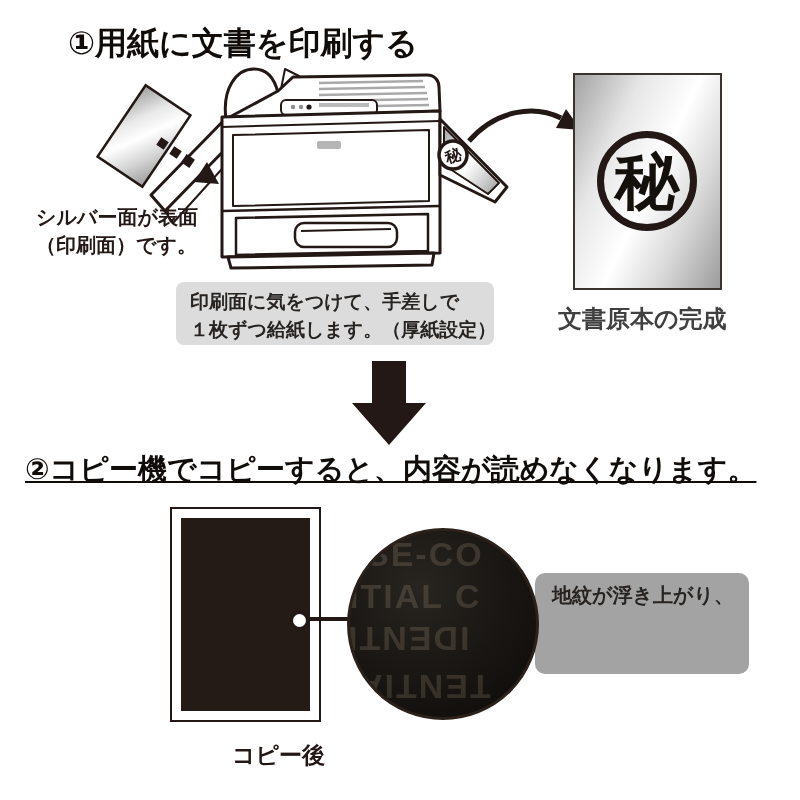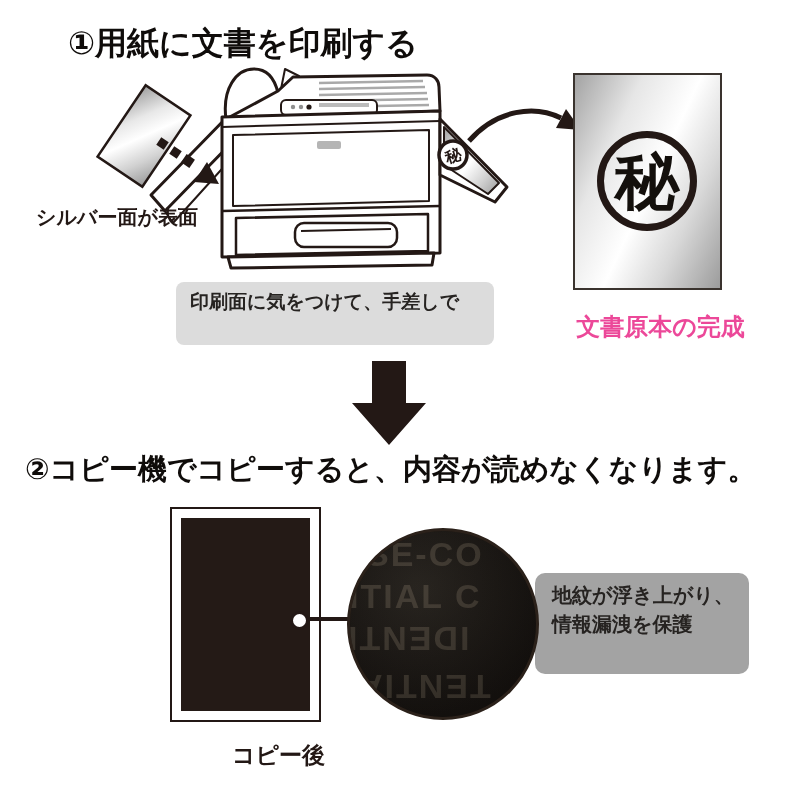--- a/index.html
+++ b/index.html
@@ -1,31 +1,31 @@
 <!DOCTYPE html>
 <html><head>
 <meta charset="utf-8">
 <style>
   html,body{margin:0;padding:0;background:#fff;}
   body{width:800px;height:800px;position:relative;overflow:hidden;
        font-family:"Liberation Sans","DejaVu Sans",sans-serif;color:#231815;}
   .abs{position:absolute;}
   .heading{font-weight:bold;color:#0f0c0a;white-space:nowrap;letter-spacing:0;}
   #h1{left:28px;top:22px;font-size:32px;margin-left:40px;}
-  #h2{left:25px;top:450px;font-size:29px;}
+  #h2{left:25px;top:450px;font-size:29px;text-decoration:underline;}
   #sidenote{left:36px;top:203px;font-size:20px;font-weight:bold;line-height:28px;color:#231815;}
   #feednote{left:176px;top:282px;width:318px;height:63px;background:#dcdcdc;border-radius:8px;}
   #feednote .txt{position:absolute;left:14px;top:6px;font-size:19px;font-weight:bold;line-height:28px;color:#262321;white-space:nowrap;}
   
   #origdoc{left:573px;top:73px;width:149px;height:217px;border:2px solid #3a332e;box-sizing:border-box;
            background:linear-gradient(115deg,#a3a3a3 0%,#e6e6e6 28%,#ffffff 52%,#d8d8d8 74%,#9c9c9c 100%);}
   #stampring{left:597px;top:131px;width:100px;height:100px;border:7px solid #231815;border-radius:50%;
              box-sizing:border-box;display:flex;align-items:center;justify-content:center;}
   #stampkanji{font-size:64px;font-weight:bold;color:#14100c;line-height:1;}
-  #origlabel{left:558px;top:303px;width:205px;text-align:center;font-size:24px;font-weight:bold;color:#ec4899;white-space:nowrap;margin-top:8px;}
+  #origlabel{left:558px;top:303px;width:205px;font-size:24px;font-weight:bold;color:#404040;white-space:nowrap;}
   
   #downarrow{left:352px;top:361px;}
   
   #copydoc{left:170px;top:507px;width:151px;height:215px;border:2px solid #231815;box-sizing:border-box;background:#fff;}
   #copyfill{position:absolute;left:9px;top:9px;right:9px;bottom:9px;background:#241a16;}
   #copylabel{left:170px;top:740px;width:155px;text-align:right;font-size:23px;font-weight:bold;color:#231815;}
   
   #conline{left:301px;top:617px;width:52px;height:4px;background:#231815;z-index:2;}
   #condot{left:290px;top:611px;width:13px;height:13px;background:#fff;border:3px solid #231815;border-radius:50%;z-index:3;}
   
@@ -109,25 +109,27 @@
     <circle cx="358" cy="100" r="14" fill="#fff" stroke-width="3.5"></circle>
     <text x="358" y="106" font-size="16" font-weight="bold" text-anchor="middle" fill="#231815" stroke="none" transform="rotate(-18,358,100)">秘</text>
   </g>
 
   <path d="M374,86 C402,54 440,50 466,63" fill="none" stroke="#231815" stroke-width="5"></path>
   <polygon points="486,75 461,73 471,54" fill="#231815" stroke="none"></polygon>
 </svg>
 
 <div id="sidenote" class="abs">
   <div>シルバー面が表面</div>
+  <div>（印刷面）です。</div>
 </div>
 
 <div id="feednote" class="abs">
   <div class="txt">
     <div>印刷面に気をつけて、手差しで</div>
+    <div>１枚ずつ給紙します。（厚紙設定）</div>
   </div>
 </div>
 
 <div id="origdoc" class="abs"></div>
 <div id="stampring" class="abs">
   <span id="stampkanji">秘</span>
 </div>
 <div id="origlabel" class="abs">文書原本の完成</div>
 
 <svg id="downarrow" class="abs" width="76" height="84" viewBox="0 0 76 84">
@@ -148,15 +150,14 @@
   <div class="prow r1">SE-CO</div>
   <div class="prow r2">NTIAL C</div>
   <div class="prow r3">IDENTI</div>
   <div class="prow r4">TENTIA</div>
   <div id="magshade"></div>
 </div>
 
 <div id="callout" class="abs">
   <div class="txt">
     <div>地紋が浮き上がり、</div>
-    <div>情報漏洩を保護</div>
   </div>
 </div>
 
 </body></html>

